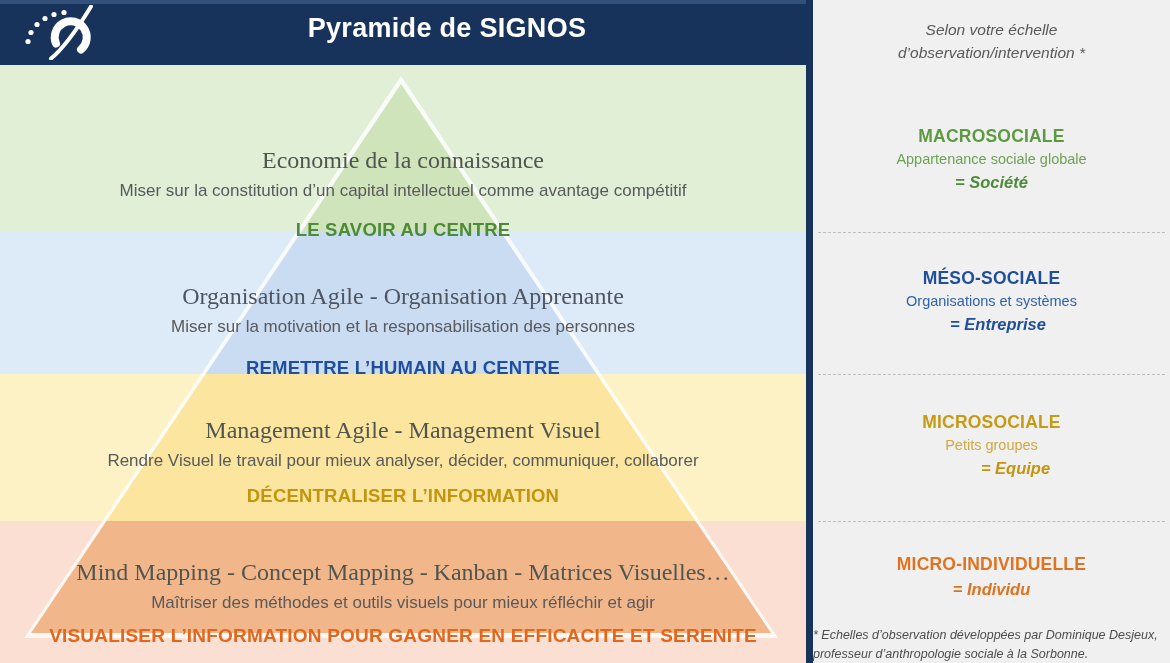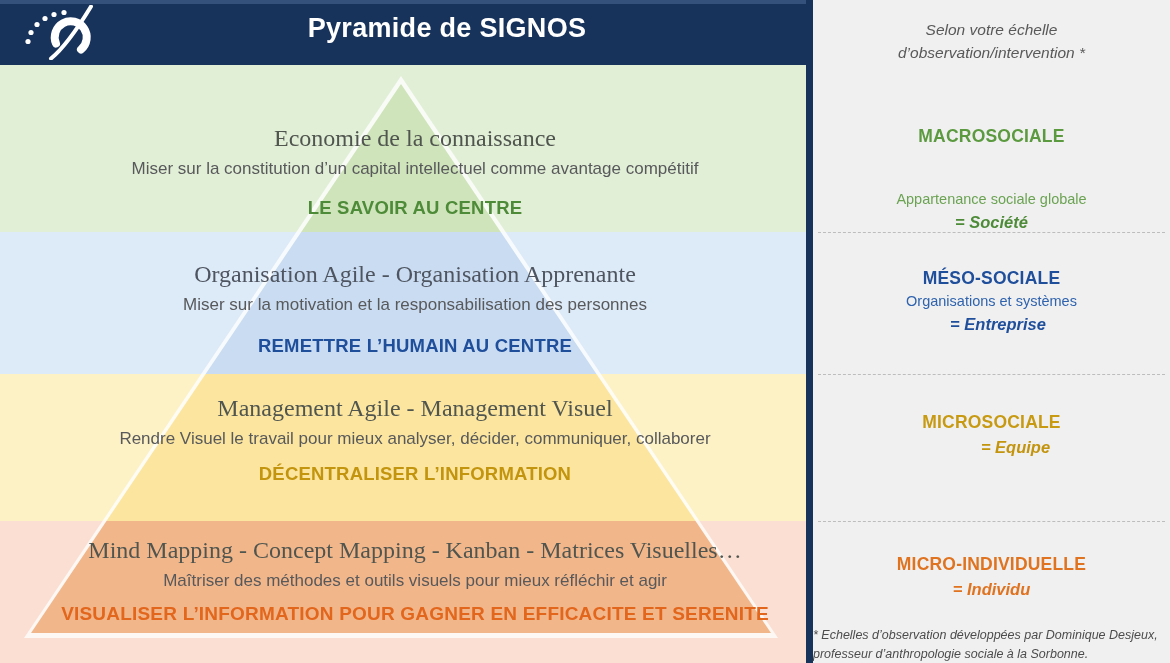--- a/index.html
+++ b/index.html
@@ -25,21 +25,21 @@
   .pyr-white{position:absolute;left:24px;top:76px;width:754px;height:562px;
              background:rgba(255,255,255,.78);
              clip-path:polygon(50% 0,0 100%,100% 100%);}
   .pyr{position:absolute;left:31px;top:84px;width:740px;height:549px;
        clip-path:polygon(50% 0,0 100%,100% 100%);}
   .pyr .s1{height:148px;background:#cfe4bb;}
   .pyr .s2{height:142px;background:#c9dcf2;}
   .pyr .s3{height:147px;background:#fbe59f;}
   .pyr .s4{height:112px;background:#f2b68b;}
 
-  .lt{position:absolute;left:12px;width:806px;text-align:center;z-index:3;}
+  .lt{position:absolute;left:0;width:806px;text-align:center;z-index:3;margin-top:22px;}
   .lt-green {top:122px;} .lt-blue{top:258px;} .lt-yellow{top:392px;} .lt-orange{top:534px;}
   .lt .title{font-family:"Liberation Serif",serif;font-size:24px;line-height:32px;color:#50564f;}
   .lt .sub{font-size:17px;line-height:26px;color:#58595b;margin-top:2px;}
   .lt .slogan{font-size:18.5px;line-height:27px;font-weight:700;letter-spacing:.2px;}
   .lt-green  .slogan{color:#4e8b38;margin-top:12px;}
   .lt-blue   .slogan{color:#1f4e9b;margin-top:14px;}
   .lt-yellow .slogan{color:#c3940e;margin-top:8px;}
   .lt-orange .slogan{color:#e2661c;margin-top:6px;font-size:19px;}
   .lt-blue .title{color:#4f5560;}
 
@@ -48,21 +48,21 @@
   .sidebar{position:absolute;left:813px;top:0;width:357px;height:663px;background:#f0f0f1;}
   .sb-sep{position:absolute;left:5px;right:5px;border-top:1px dashed #bdbdbd;height:0;}
   .sep1{top:232px;} .sep2{top:374px;} .sep3{top:521px;}
   .sb-intro{position:absolute;left:0;top:18px;width:357px;text-align:center;
             font-style:italic;color:#595959;font-size:15.5px;line-height:23px;}
   .scale{position:absolute;left:0;width:357px;text-align:center;}
   .scale .name{font-size:17.5px;font-weight:700;line-height:25px;letter-spacing:.2px;}
   .scale .desc{font-size:14.5px;line-height:21px;}
   .scale .equiv{font-size:16.5px;font-weight:700;font-style:italic;line-height:25px;}
   .scale-1{top:124px;} .scale-2{top:266px;} .scale-3{top:410px;} .scale-4{top:552px;}
-  .scale-1 .name{color:#5b9a3e;} .scale-1 .desc{color:#6ba352;margin-top:40px;} .scale-1 .equiv{color:#4e8b38;}
+  .scale-1 .name{color:#5b9a3e;} .scale-1 .desc{color:#6ba352;} .scale-1 .equiv{color:#4e8b38;}
   .scale-2 .name{color:#1f4e9b;} .scale-2 .desc{color:#2f63ad;} .scale-2 .equiv{color:#1f4e9b;padding-left:13px;}
   .scale-3 .name{color:#c79a12;} .scale-3 .desc{color:#d0a93e;} .scale-3 .equiv{color:#c3940e;padding-left:48px;}
   .scale-4 .name{color:#e0731f;} .scale-4 .equiv{color:#e0731f;}
   .footnote{position:absolute;left:0;top:626px;width:357px;
             font-style:italic;color:#4c4c4c;font-size:12.5px;line-height:19px;}
 </style>
 </head>
 <body>
 
 <div class="stage">
@@ -144,20 +144,21 @@
     </div>
 
     <div class="scale scale-2">
       <div class="name">MÉSO-SOCIALE</div>
       <div class="desc">Organisations et systèmes</div>
       <div class="equiv">= Entreprise</div>
     </div>
 
     <div class="scale scale-3">
       <div class="name">MICROSOCIALE</div>
+      <div class="desc">Petits groupes</div>
       <div class="equiv">= Equipe</div>
     </div>
 
     <div class="scale scale-4">
       <div class="name">MICRO-INDIVIDUELLE</div>
       <div class="equiv">= Individu</div>
     </div>
 
     <div class="footnote">
       <div>* Echelles d’observation développées par Dominique Desjeux,</div>

